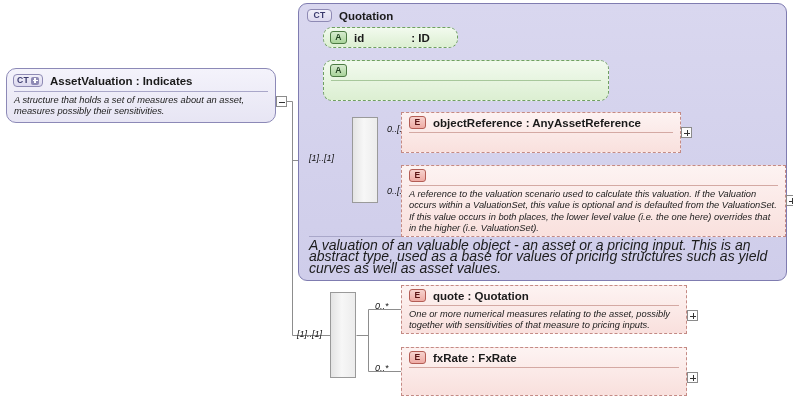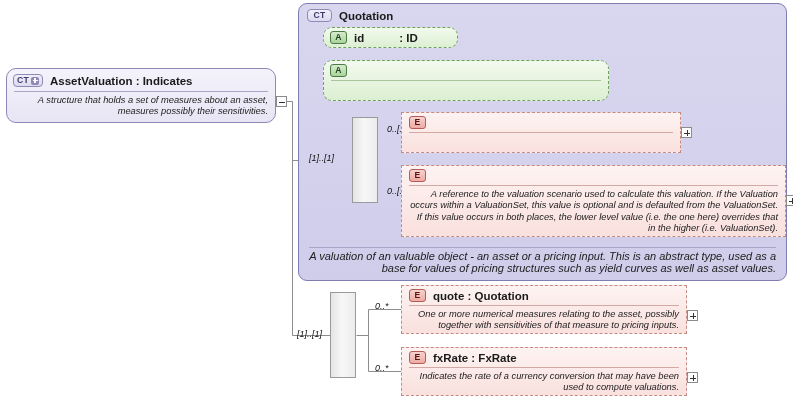--- a/index.html
+++ b/index.html
@@ -3,21 +3,21 @@
 <meta charset="utf-8">
 <style>
   html,body{margin:0;padding:0;}
   body{
     width:793px;height:409px;
     background:#ffffff;
     font-family:"Liberation Sans", sans-serif;
     overflow:hidden;
     position:relative;
   }
-  .canvas{position:absolute;left:0;top:0;width:793px;height:409px;text-align:right;}
+  .canvas{position:absolute;left:0;top:0;width:793px;height:409px;}
 
   
   .node{position:absolute;box-sizing:border-box;}
   .node .title{
     display:flex;align-items:center;gap:7px;
     padding:3px 8px 3px 6px;
     font-size:11.5px;font-weight:bold;color:#1a1a1a;
     white-space:nowrap;
   }
   .node .doc{
@@ -62,21 +62,21 @@
   
   #valuation-container{
     left:298px;top:3px;width:489px;height:278px;
     background:linear-gradient(#d9d7ef,#cfcdea);
     border:1px solid #7f7cb0;border-radius:9px;
   }
   #valuation-container .title{padding-top:5px;padding-left:8px;}
   #valuation-footer{
     position:absolute;left:0;right:0;bottom:0;
     padding:4px 10px 6px 10px;
-    font-size:11px;font-style:italic;color:#1c1c1c;line-height:11.5px;
+    font-size:14px;font-style:italic;color:#1c1c1c;line-height:11.5px;
   }
   #valuation-footer .sep{margin:0 0 3px 0;border-top:1px solid #a9a7c9;}
 
   
   #assetvaluation{
     left:6px;top:68px;width:270px;height:55px;
     background:linear-gradient(#f4f3fb,#e7e5f4);
     border:1px solid #8c89b7;border-radius:10px;
   }
   #assetvaluation .title{padding-top:5px;}
@@ -202,38 +202,39 @@
     </div>
     <div class="sep"></div>
     <div class="doc">A structure that holds a set of measures about an asset, measures possibly their sensitivities.</div>
   </div>
   <div class="expander" style="left:276px;top:96px;"></div>
 
   <div class="node attr-box" id="attr-id">
     <div class="title">
       <span class="chip chip-a">A</span>
       <span style="font-weight:bold;">id</span>
-      <span style="margin-left:28px;font-weight:bold;">: <span>ID</span></span>
+      <span style="margin-left:40px;font-weight:bold;">: <span>ID</span></span>
     </div>
   </div>
 
   <div class="node attr-box" id="attr-definitionref">
     <div class="title">
       <span class="chip chip-a">A</span>
     </div>
     <div class="sep"></div>
   </div>
 
   <div class="seq" id="seq-top"></div>
   <div class="card" style="left:309px;top:153px;">[1]..[1]</div>
 
   <div class="card" style="left:387px;top:124px;">0..[1]</div>
   <div class="node elem-box" id="elem-objectreference">
     <div class="title">
       <span class="chip chip-e">E</span>
+      <span>objectReference : AnyAssetReference</span>
     </div>
     <div class="sep"></div>
   </div>
   <div class="expander plus" style="left:681px;top:127px;"></div>
 
   <div class="card" style="left:387px;top:186px;">0..[1]</div>
   <div class="node elem-box" id="elem-valuationscenarioreference">
     <div class="title">
       <span class="chip chip-e">E</span>
     </div>
@@ -256,17 +257,16 @@
   </div>
   <div class="expander plus" style="left:687px;top:310px;"></div>
 
   <div class="card" style="left:375px;top:363px;">0..*</div>
   <div class="node elem-box" id="elem-fxrate">
     <div class="title">
       <span class="chip chip-e">E</span>
       <span>fxRate     : FxRate</span>
     </div>
     <div class="sep"></div>
-    <div class="doc">Indicates the rate of a currency conversion that may have been used to compute valuations.</div>
   </div>
   <div class="expander plus" style="left:687px;top:372px;"></div>
 
 </div>
 
 </body></html>

